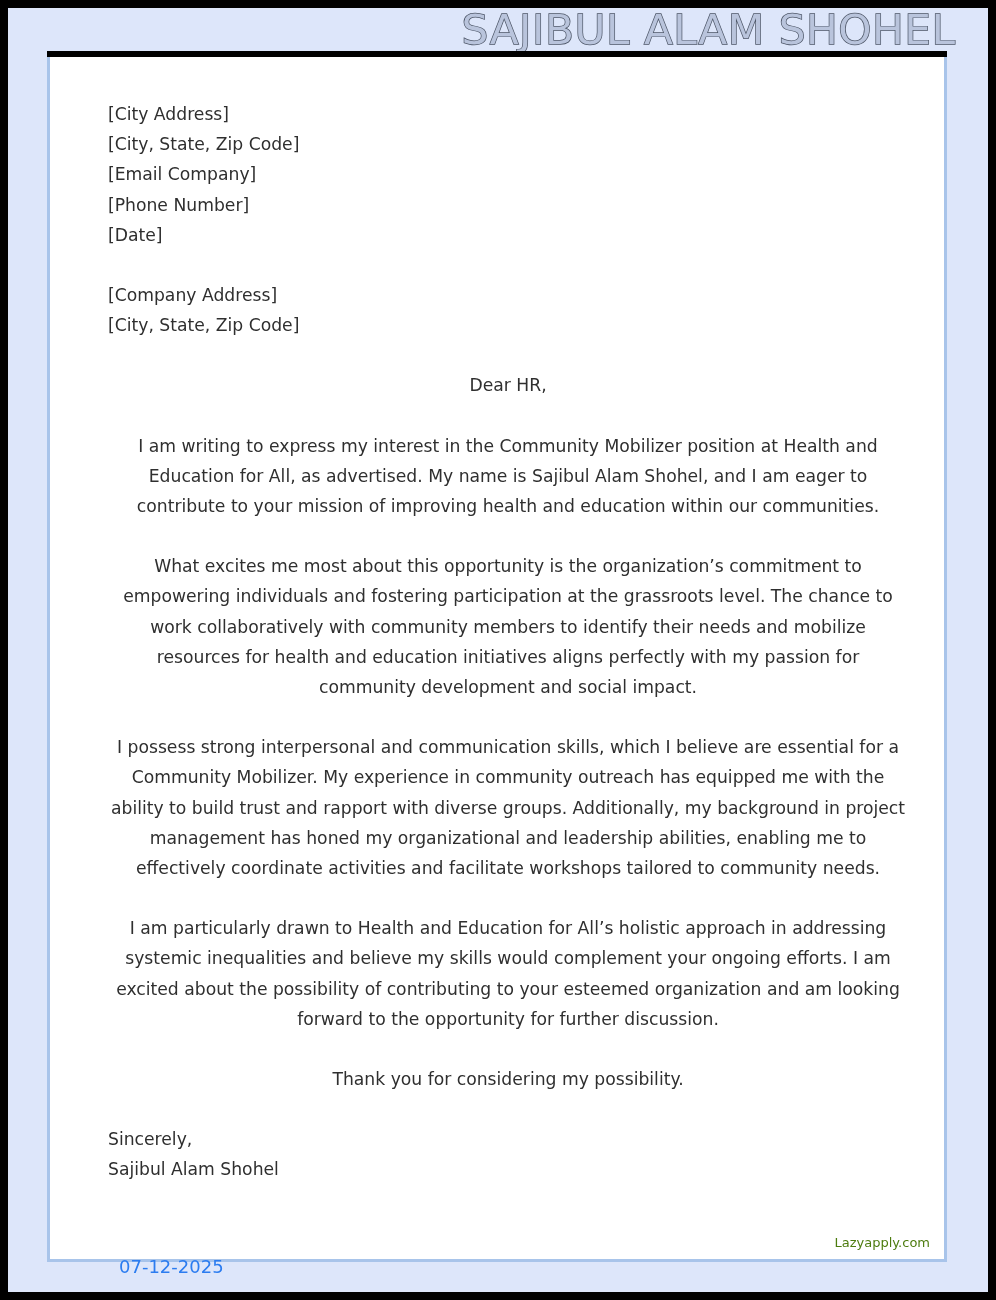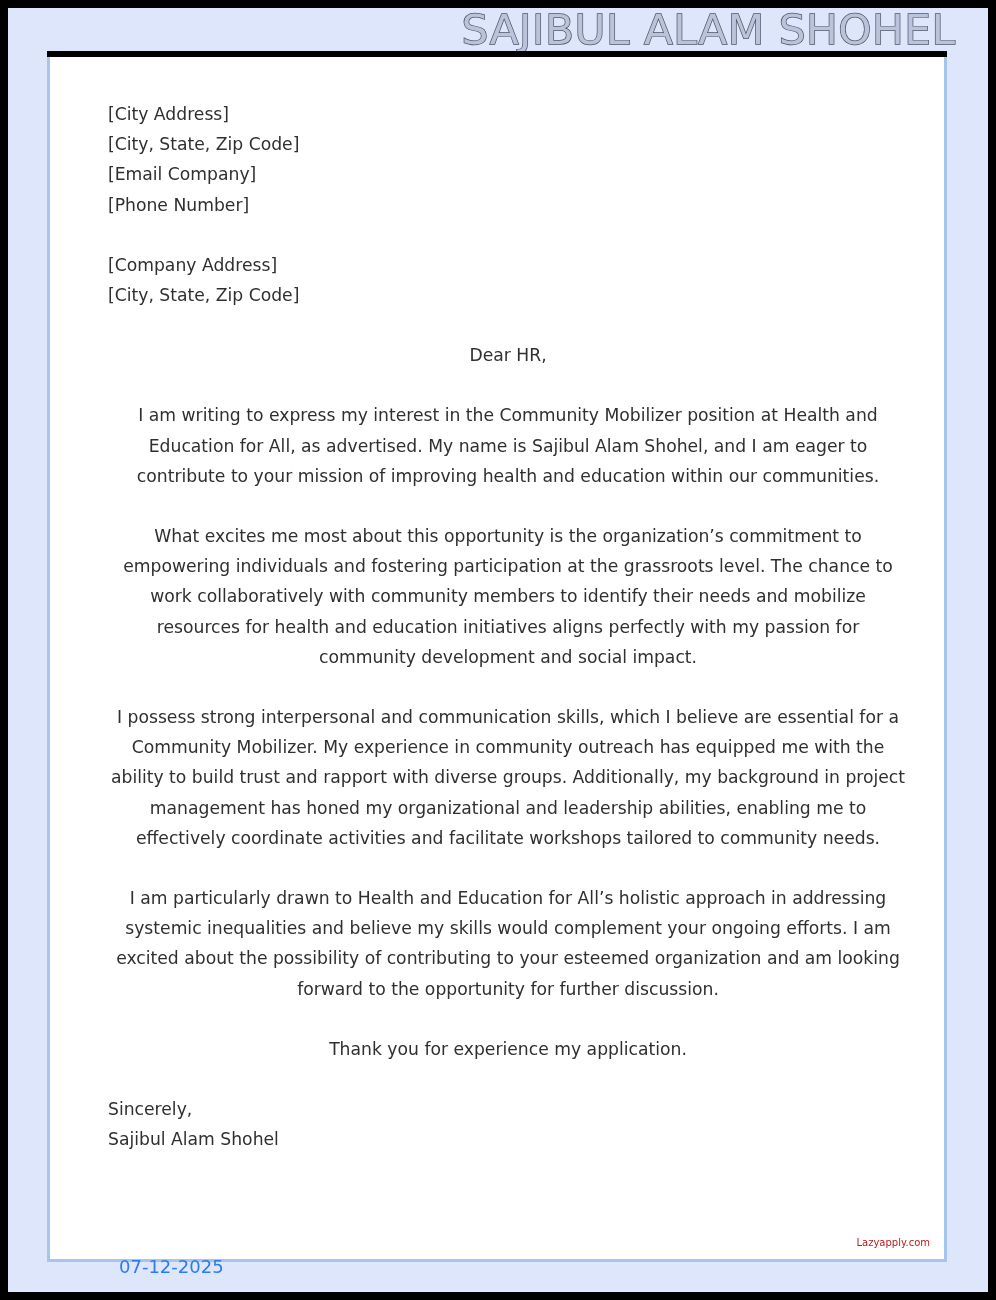--- a/index.html
+++ b/index.html
@@ -105,23 +105,23 @@
     text-align: center;
   }
 
   .sig-line { display: block; }
 
   
   .footer-brand {
     position: absolute;
     right: 14px;
     bottom: 8px;
-    font-size: 10px;
+    font-size: 13px;
     line-height: 16px;
-    color: #b91c1c;
+    color: #4d7c0f;
     font-family: "DejaVu Sans", sans-serif;
     white-space: nowrap;
   }
 
   .footer-date {
     position: absolute;
     left: 111px;
     top: 1248px;
     font-size: 18px;
     line-height: 22px;
@@ -143,34 +143,35 @@
 
     <div class="letter-panel">
 
       <div class="letter-body">
 
         <div class="block">
           <span class="addr-line">[City Address]</span>
           <span class="addr-line">[City, State, Zip Code]</span>
           <span class="addr-line">[Email Company]</span>
           <span class="addr-line">[Phone Number]</span>
+          <span class="addr-line">[Date]</span>
         </div>
 
         <div class="block">
           <span class="addr-line">[Company Address]</span>
           <span class="addr-line">[City, State, Zip Code]</span>
         </div>
 
         <p class="para">Dear HR,</p>
 
         <p class="para">I am writing to express my interest in the Community Mobilizer position at Health and Education for All, as advertised. My name is Sajibul Alam Shohel, and I am eager to contribute to your mission of improving health and education within our communities.</p>
         <p class="para">What excites me most about this opportunity is the organization’s commitment to empowering individuals and fostering participation at the grassroots level. The chance to work collaboratively with community members to identify their needs and mobilize resources for health and education initiatives aligns perfectly with my passion for community development and social impact.</p>
         <p class="para">I possess strong interpersonal and communication skills, which I believe are essential for a Community Mobilizer. My experience in community outreach has equipped me with the ability to build trust and rapport with diverse groups. Additionally, my background in project management has honed my organizational and leadership abilities, enabling me to effectively coordinate activities and facilitate workshops tailored to community needs.</p>
         <p class="para">I am particularly drawn to Health and Education for All’s holistic approach in addressing systemic inequalities and believe my skills would complement your ongoing efforts. I am excited about the possibility of contributing to your esteemed organization and am looking forward to the opportunity for further discussion.</p>
-        <p class="para">Thank you for experience my application.</p>
+        <p class="para">Thank you for considering my possibility.</p>
 
         <div class="block tight">
           <span class="sig-line">Sincerely,</span>
           <span class="sig-line">Sajibul Alam Shohel</span>
         </div>
 
       </div>
 
       <div class="footer-brand">Lazyapply.com</div>
     </div>

